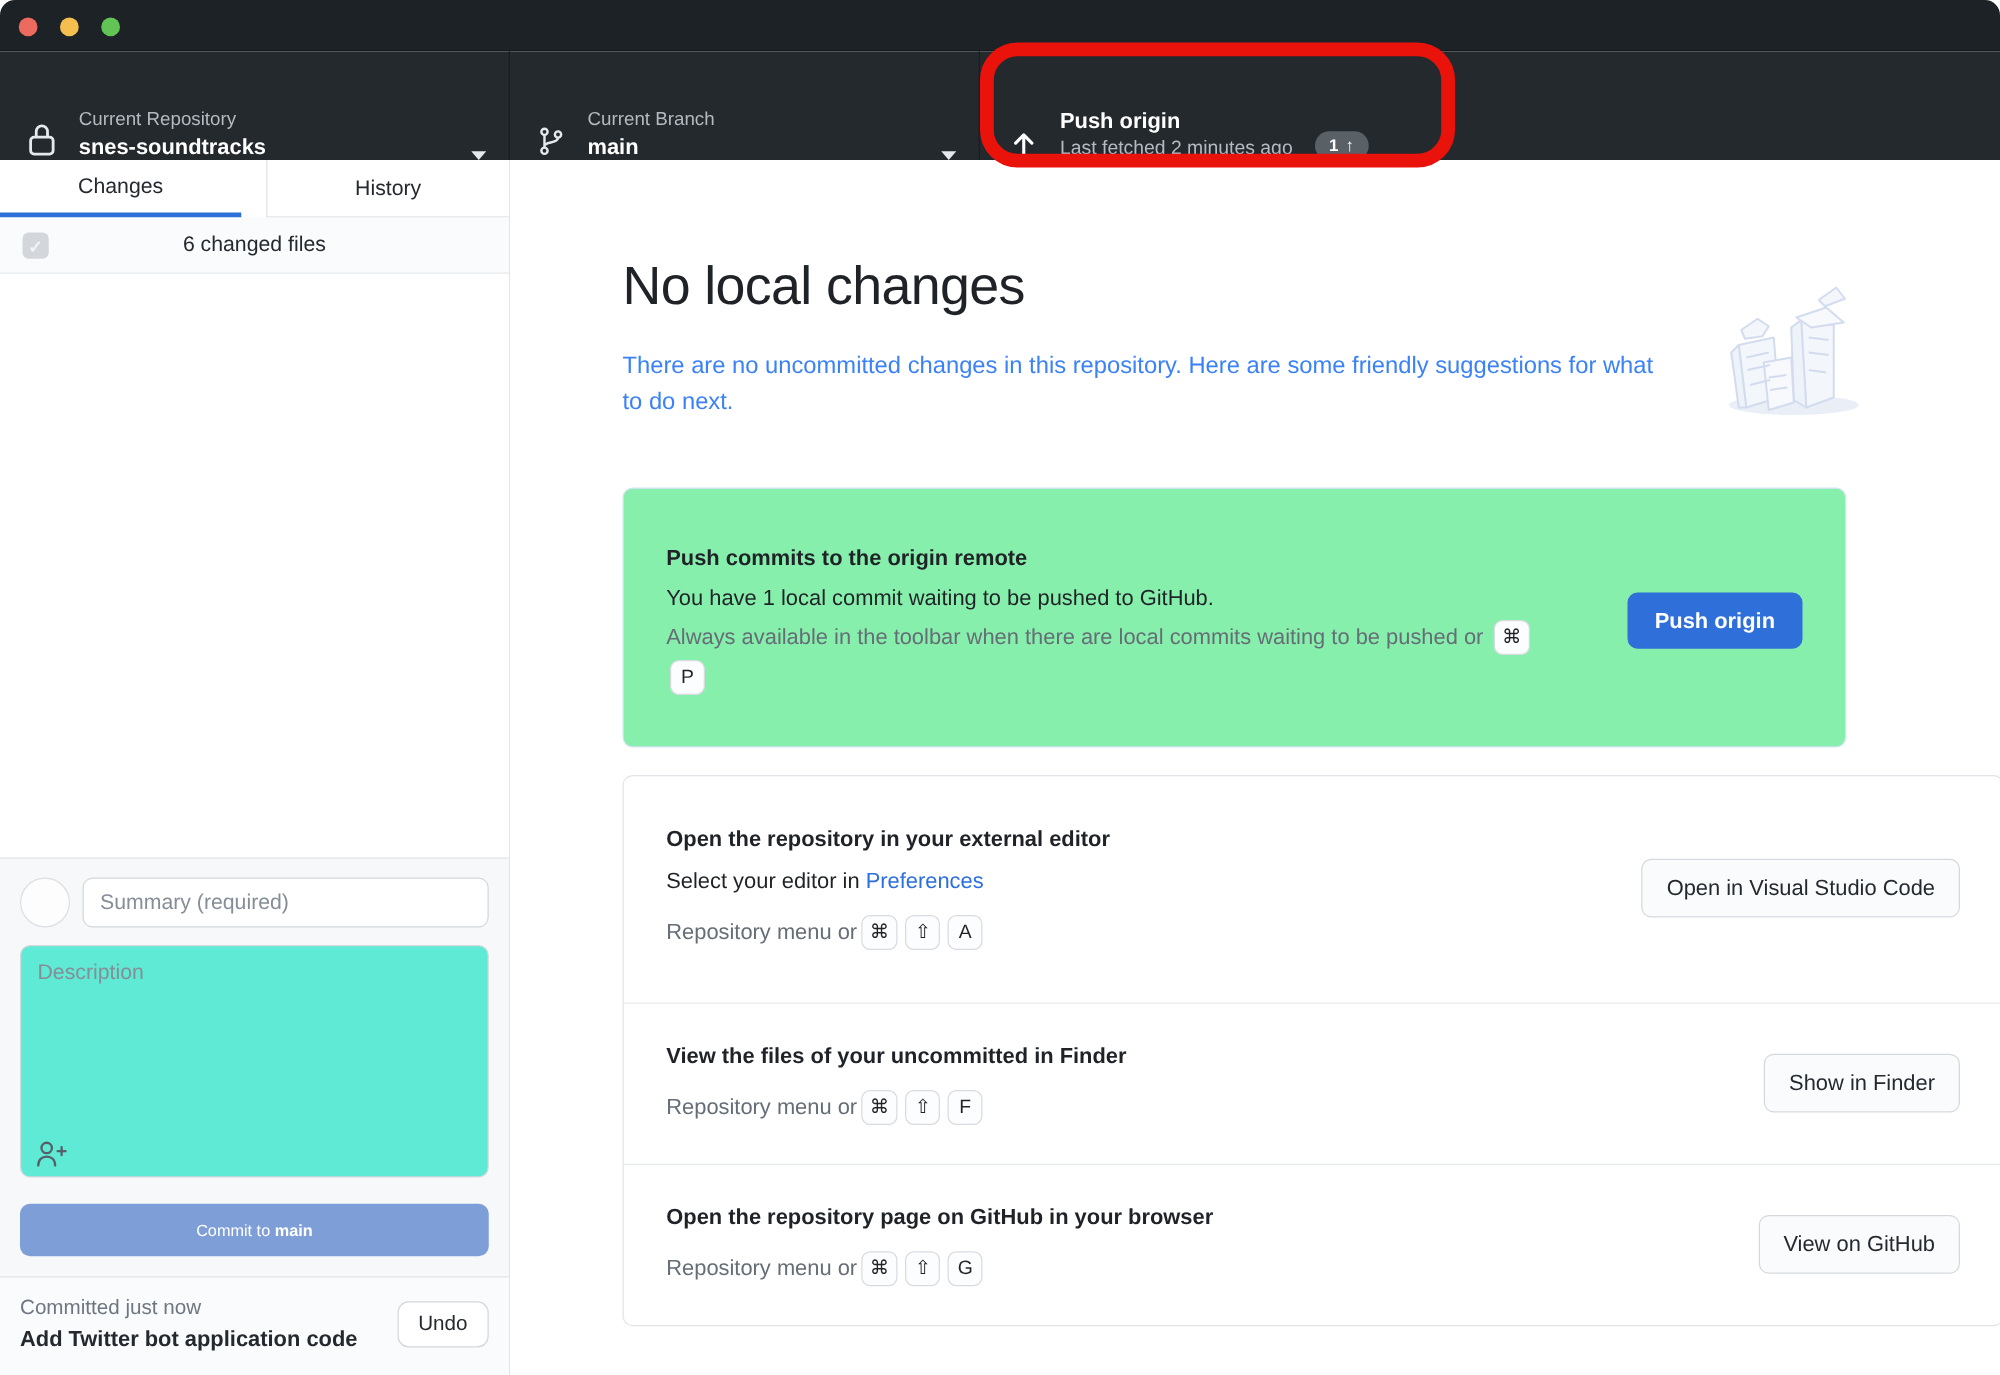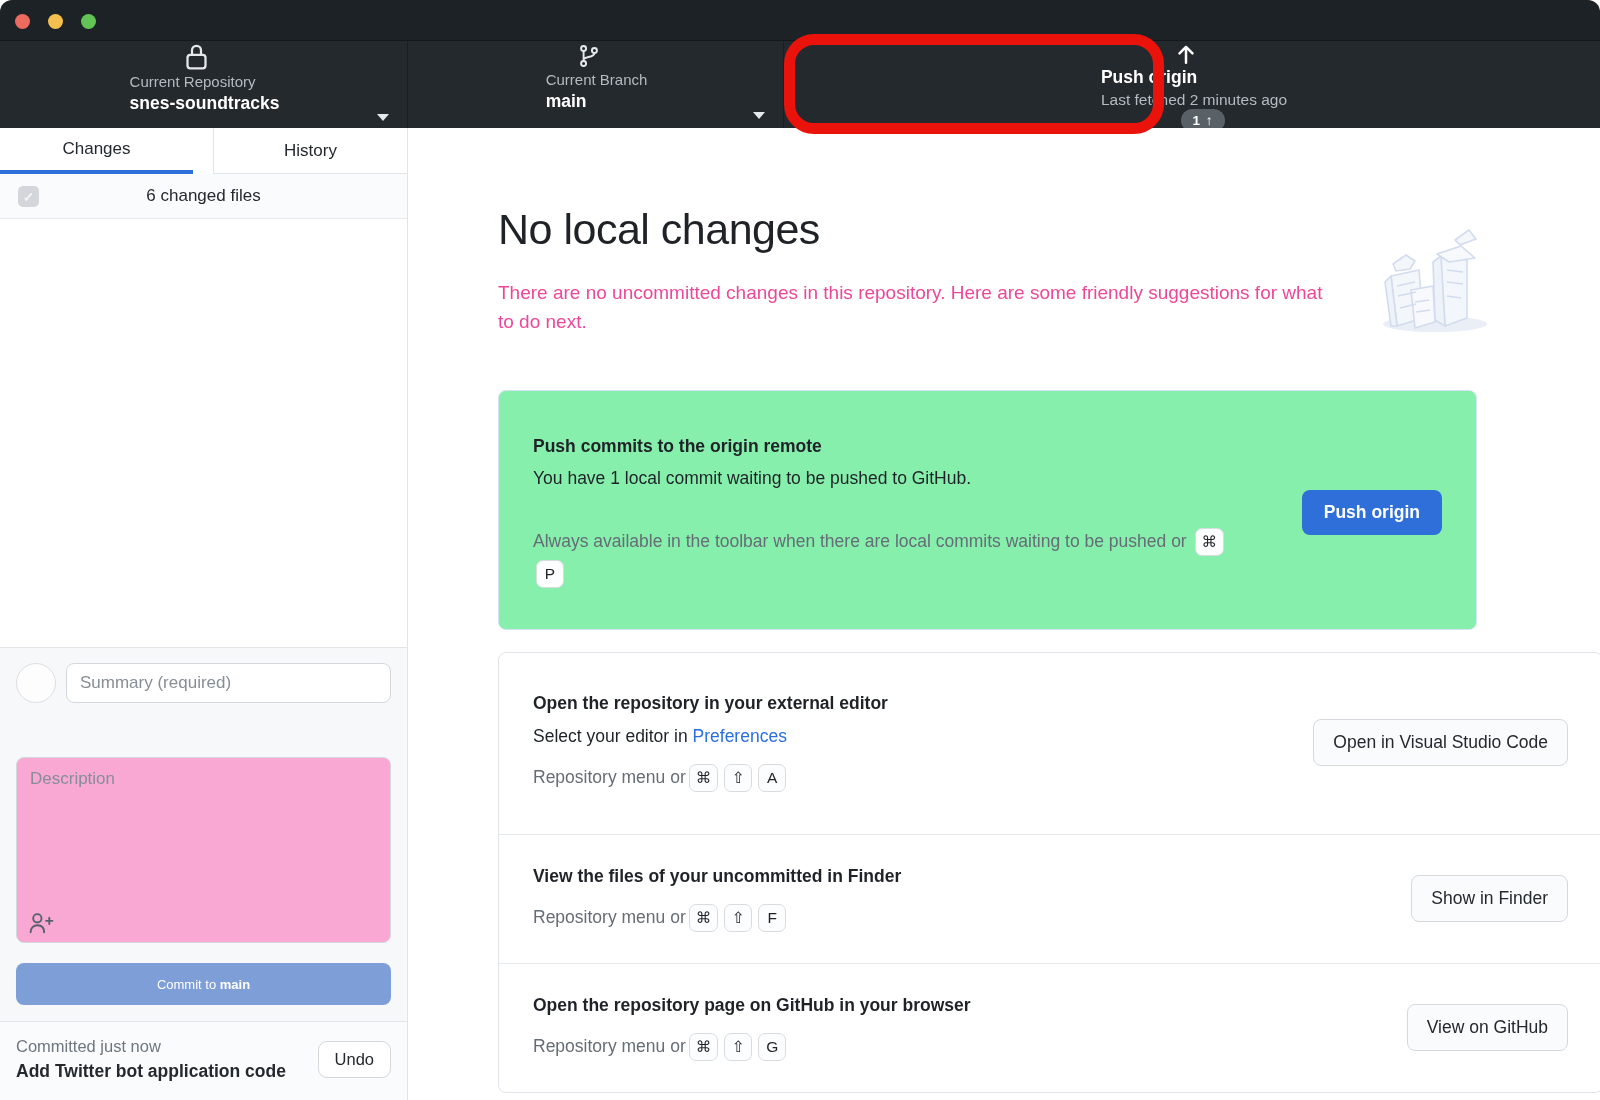--- a/index.html
+++ b/index.html
@@ -10,21 +10,21 @@
   
   .titlebar { position: relative; height: 41px; background: #1d2226; border-radius: 12px 12px 0 0; border-bottom: 1px solid #15181b; }
   .traffic { position: absolute; top: 14px; left: 15px; display: flex; gap: 18px; }
   .light { width: 15px; height: 15px; border-radius: 50%; }
   .light.red { background: #ed6a5e; }
   .light.yellow { background: #f5bf4f; }
   .light.green { background: #61c454; }
 
   
   .toolbar { display: flex; height: 87px; background: #24292e; color: #fff; }
-  .tb-section { display: flex; align-items: center; padding: 0 18px 0 20px; border-right: 1px solid #1a1e22; flex-direction: column; }
+  .tb-section { display: flex; align-items: flex-end; padding: 0 18px 0 20px; border-right: 1px solid #1a1e22; }
   .tb-section.repo { width: 408px; }
   .tb-section.branch { width: 376px; }
   .tb-section.push { flex: 1; border-right: none; padding-left: 22px; }
   .tb-icon { flex: 0 0 auto; margin-right: 16px; display: flex; align-items: center; }
   .tb-text { display: flex; flex-direction: column; gap: 3px; }
   .tb-label { font-size: 15px; color: #b4bac0; }
   .tb-value { font-size: 17.5px; font-weight: bold; color: #ffffff; }
   .tb-sub { font-size: 15.5px; color: #b4bac0; }
   .chevron { margin-left: auto; width: 0; height: 0; border-left: 6px solid transparent; border-right: 6px solid transparent; border-top: 7px solid #e6e9ec; }
   .push-badge { margin-left: 18px; background: #596066; color: #fff; font-size: 13.5px; font-weight: bold; padding: 4px 11px; border-radius: 12px; letter-spacing: 1px; }
@@ -44,42 +44,42 @@
   .changed-row { position: relative; height: 45px; flex: 0 0 45px; background: #fafbfc; border-bottom: 1px solid #e7eaed; display: flex; align-items: center; justify-content: center; font-size: 17px; color: #24292f; }
   .checkbox-disabled { position: absolute; left: 18px; top: 12px; width: 21px; height: 21px; background: #d3d7dc; border-radius: 5px; display: flex; align-items: center; justify-content: center; color: #f2f4f6; font-size: 14px; font-weight: bold; }
   .file-list { flex: 1 1 auto; background: #fff; }
 
   .commit-form { flex: 0 0 auto; border-top: 1px solid #e1e4e8; background: #f7f8fa; padding: 15px 16px 16px; }
   .summary-row { display: flex; align-items: center; gap: 10px; }
   .avatar-circle { width: 40px; height: 40px; border-radius: 50%; background: #fdfdfe; border: 1px solid #dcdfe3; flex: 0 0 40px; }
   .summary-input { flex: 1; height: 40px; border: 1px solid #d4d8dc; border-radius: 8px; padding: 0 13px; font-size: 17px; font-family: "Liberation Sans", sans-serif; color: #24292f; background: #fff; outline: none; }
   .summary-input::placeholder, .desc-area::placeholder { color: #868e97; opacity: 1; }
   .desc-wrap { position: relative; margin-top: 14px; }
-  .desc-area { width: 100%; height: 186px; border: 1px solid #d4d8dc; border-radius: 8px; background: #f9a8d4; padding: 11px 13px; font-size: 17px; font-family: "Liberation Sans", sans-serif; color: #24292f; resize: none; outline: none; margin-top: 40px; }
+  .desc-area { width: 100%; height: 186px; border: 1px solid #d4d8dc; border-radius: 8px; background: #5eead4; padding: 11px 13px; font-size: 17px; font-family: "Liberation Sans", sans-serif; color: #24292f; resize: none; outline: none; }
   .coauthor-btn { position: absolute; left: 12px; bottom: 12px; display: flex; align-items: center; cursor: pointer; }
   .commit-btn { margin-top: 16px; width: 100%; height: 42px; border: none; border-radius: 8px; background: #7e9ed8; color: #fff; font-size: 13px; font-family: "Liberation Sans", sans-serif; cursor: pointer; }
   .commit-btn .branch-bold { font-weight: bold; }
 
   .undo-bar { flex: 0 0 auto; border-top: 1px solid #e1e4e8; background: #fafbfc; padding: 15px 16px 18px; display: flex; align-items: center; justify-content: space-between; }
   .undo-status { font-size: 16.5px; color: #6e7781; }
   .undo-message { margin-top: 5px; font-size: 17.5px; font-weight: 600; color: #24292f; }
   .undo-btn { background: #fff; border: 1px solid #d4d8dc; border-radius: 9px; padding: 8px 16px; font-size: 16.5px; font-family: "Liberation Sans", sans-serif; color: #24292f; cursor: pointer; }
 
   
   .main { flex: 1; position: relative; background: #fff; padding: 77px 0 0 90px; }
   .page-title { font-size: 43px; font-weight: 300; color: #1f2328; letter-spacing: -0.5px; }
-  .page-intro { margin-top: 24px; width: 832px; font-size: 19px; line-height: 1.55; color: #ec4899; }
+  .page-intro { margin-top: 24px; width: 832px; font-size: 19px; line-height: 1.55; color: #3b82f6; }
 
   .illustration { position: absolute; top: 70px; right: 104px; }
 
   .callout { margin-top: 53px; width: 979px; background: #86efac; border: 1px solid #d3e4f6; border-radius: 8px; padding: 45px 34px 40px; display: flex; align-items: center; }
   .callout-left { flex: 1; }
   .callout-title { font-size: 17.5px; font-weight: bold; color: #1f2328; }
   .callout-line1 { margin-top: 11px; font-size: 17.5px; color: #1f2328; }
-  .callout-hint { margin-top: 37px; width: 700px; font-size: 17.5px; line-height: 1.8; color: #656d76; }
+  .callout-hint { margin-top: 5px; width: 700px; font-size: 17.5px; line-height: 1.8; color: #656d76; }
   .primary-btn { background: #2e6fd9; color: #fff; border: none; border-radius: 8px; padding: 12px 22px; font-size: 17.5px; font-weight: bold; font-family: "Liberation Sans", sans-serif; cursor: pointer; white-space: nowrap; margin-left: 30px; }
 
   .kbd { display: inline-flex; align-items: center; justify-content: center; min-width: 28px; height: 28px; padding: 0 6px; border: 1px solid #d8dce1; border-radius: 7px; background: #fcfdfe; font-size: 15.5px; color: #1f2328; margin: 0 3px; vertical-align: middle; font-family: "Liberation Sans", sans-serif; }
 
   .suggestions { margin-top: 22px; width: 1105px; border: 1px solid #e1e4e8; border-radius: 8px; background: #fff; }
   .sugg-row { display: flex; align-items: center; justify-content: space-between; padding: 31px 34px; }
   .sugg-row + .sugg-row { border-top: 1px solid #e7eaed; }
   .sugg-row.first { padding: 40px 34px 42px; }
   .sugg-title { font-size: 17.5px; font-weight: bold; color: #1f2328; }
   .sugg-link-line { margin-top: 12px; font-size: 17.5px; color: #1f2328; }

